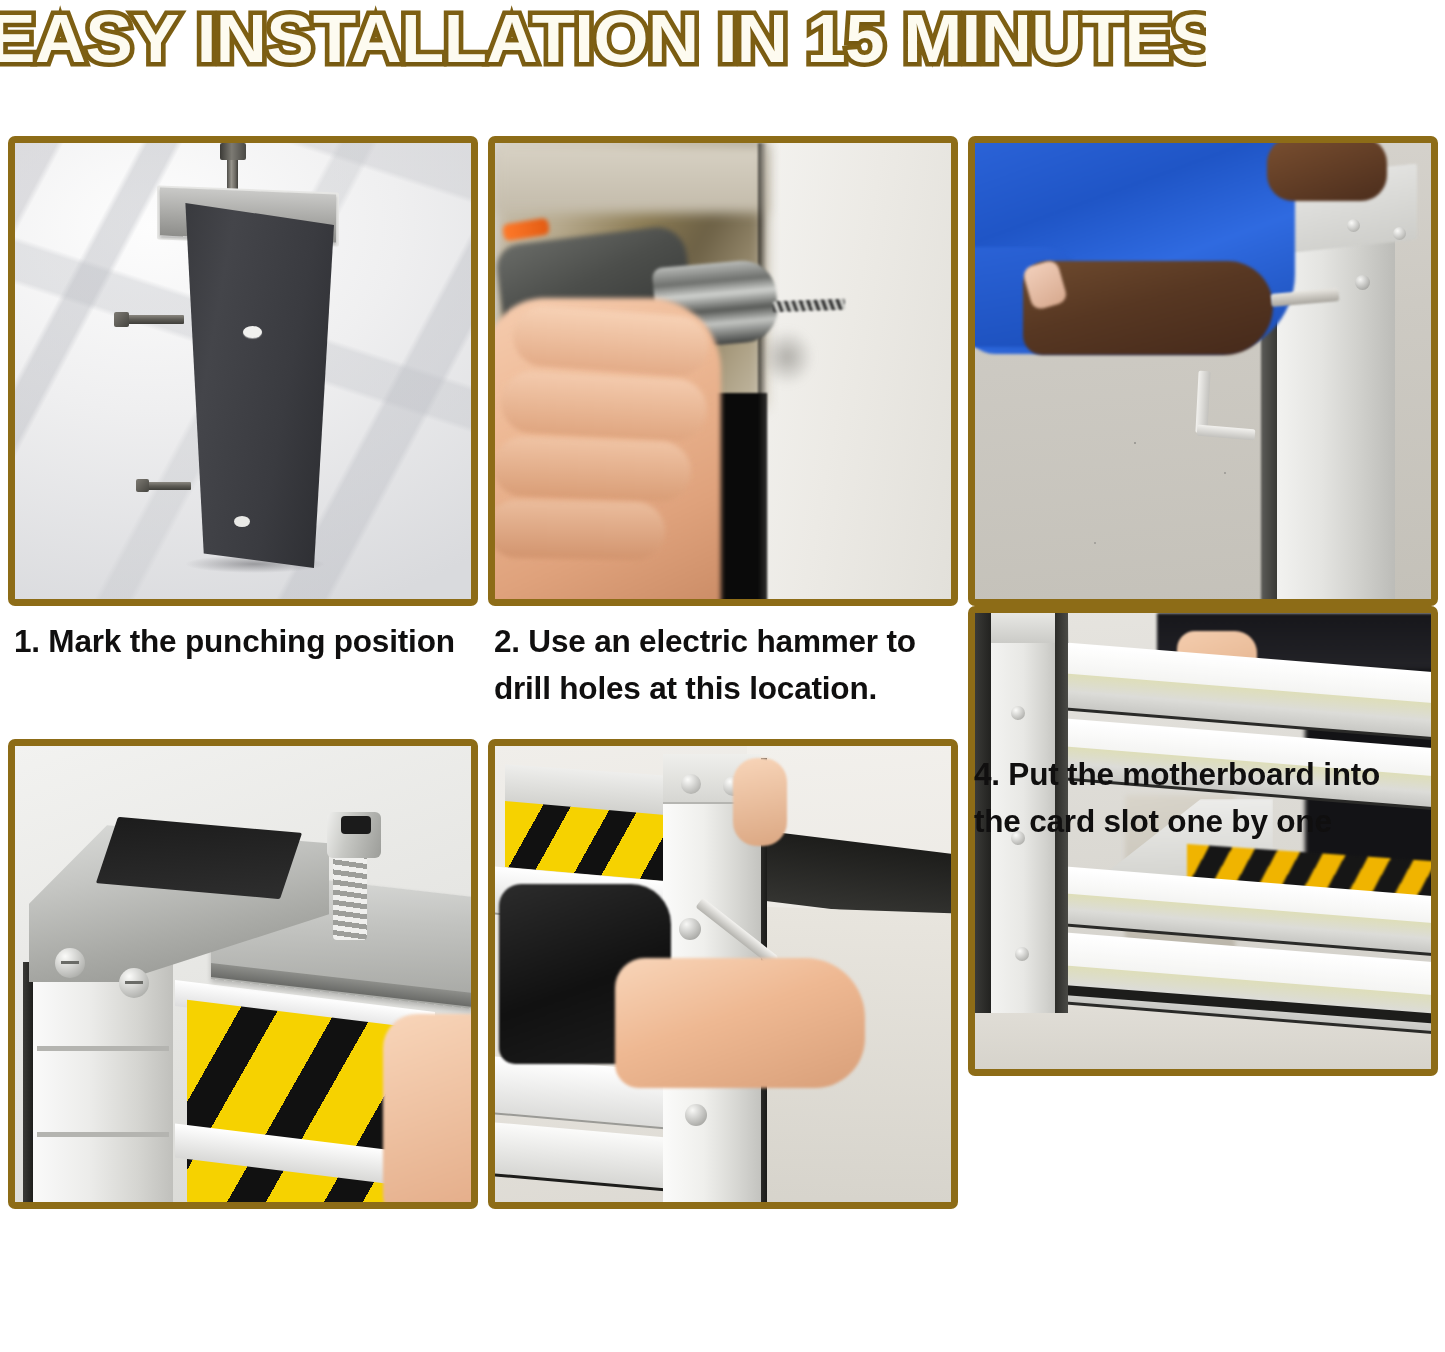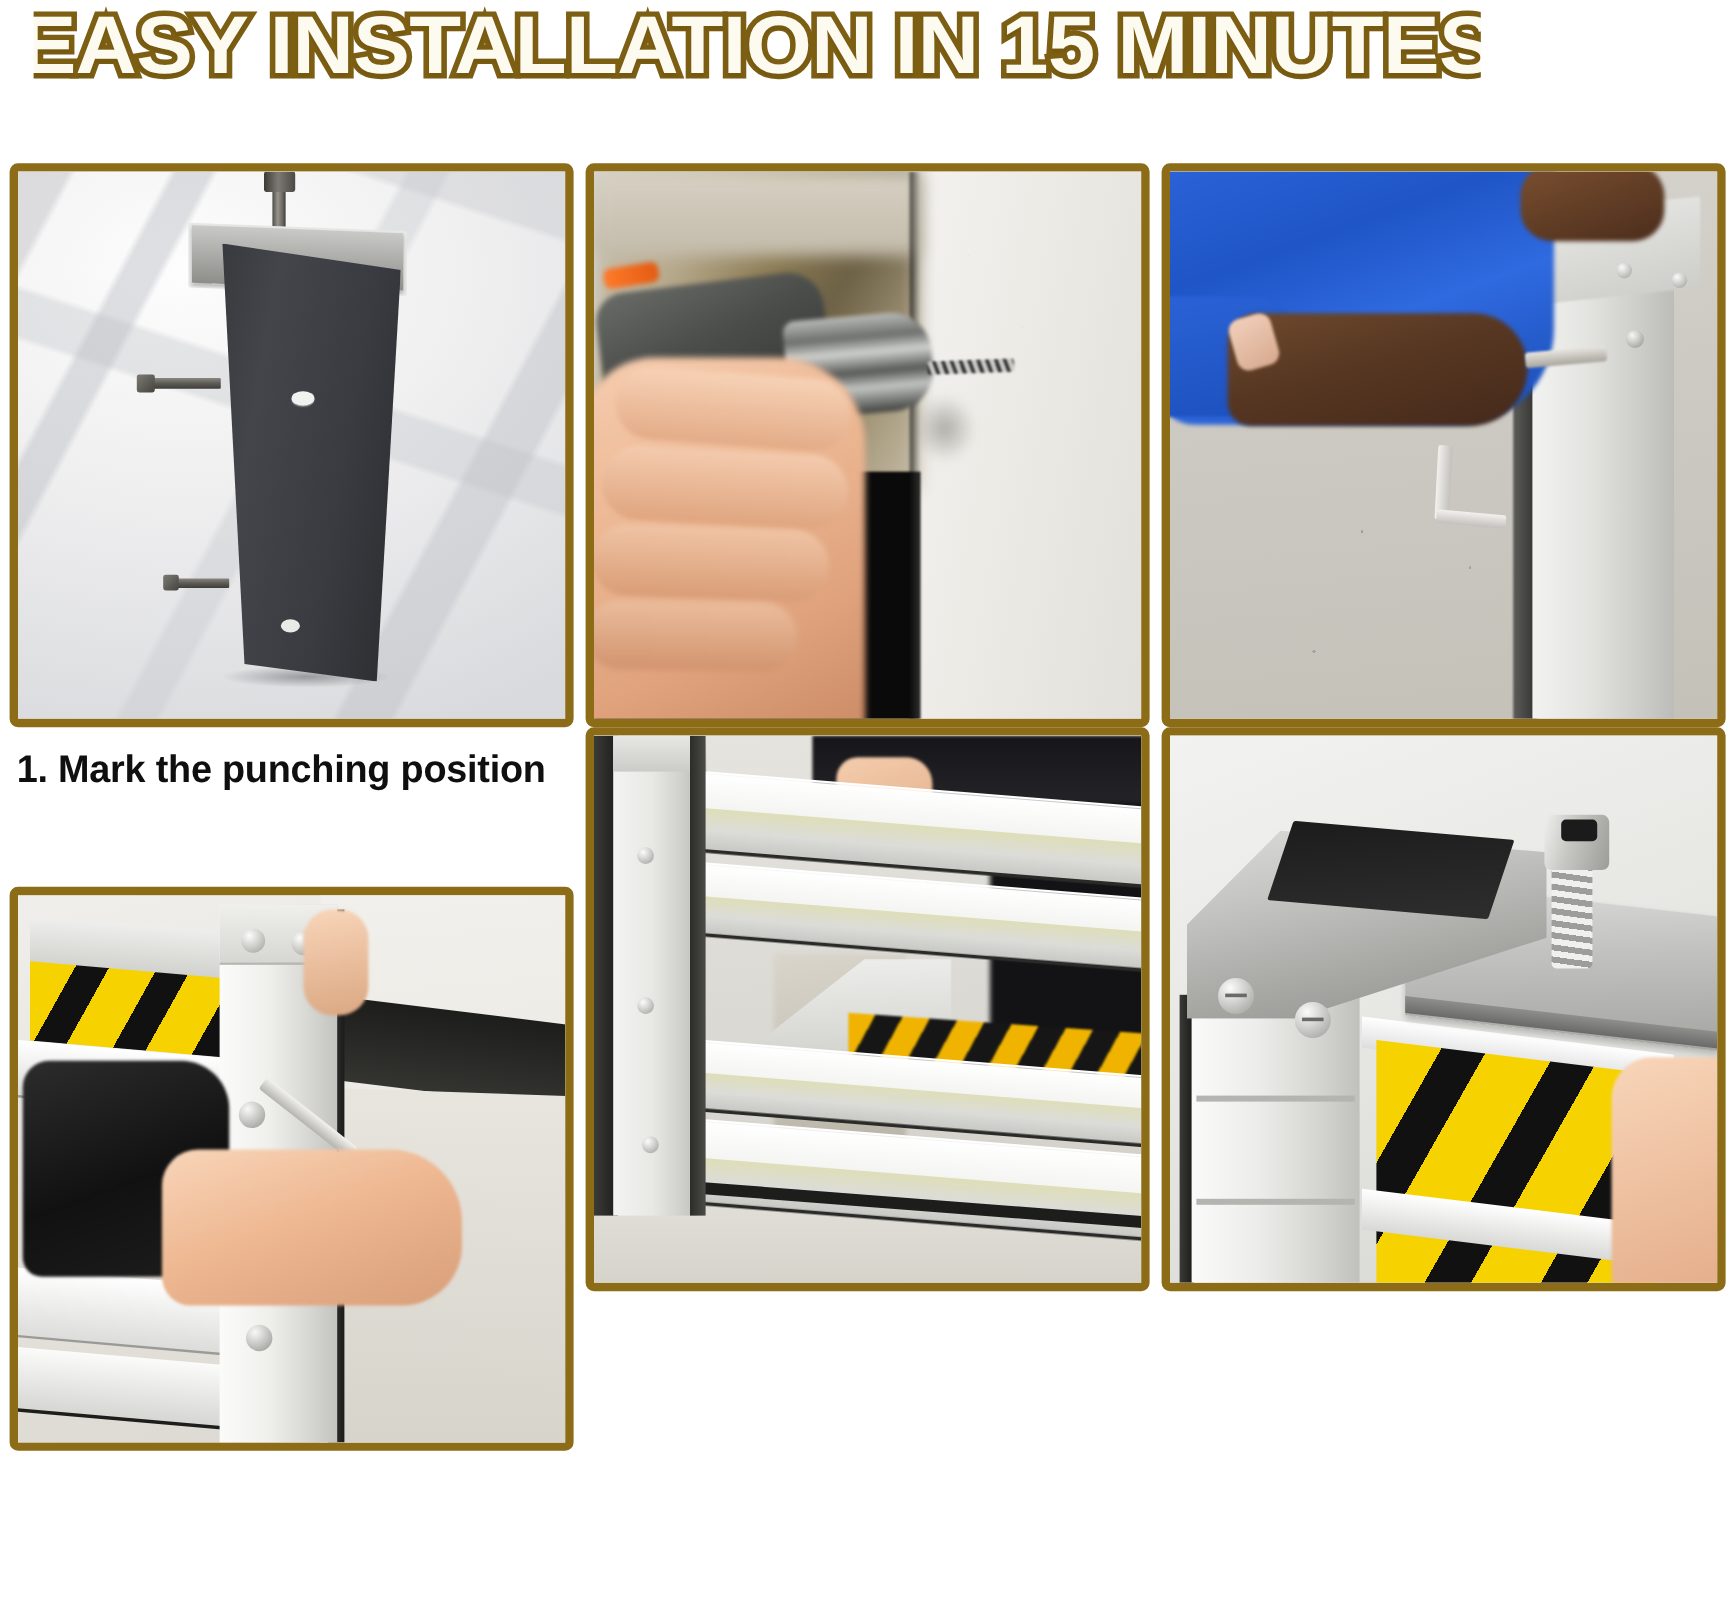--- a/index.html
+++ b/index.html
@@ -24,21 +24,20 @@
     position: absolute;
     left: 0;
     top: 0;
     width: 1206px;
     height: 118px;
     display: flex;
     align-items: flex-start;
     justify-content: center;
     padding-top: 2px;
     overflow: hidden;
-    margin-left: 28px;
   }
   .title-text {
     font-family: "Liberation Sans", sans-serif;
     font-weight: 700;
     font-size: 68px;
     line-height: 72px;
     letter-spacing: -0.5px;
     color: #fdfbf0;
     transform: scaleX(1.04);
     transform-origin: center top;
@@ -684,20 +683,24 @@
           <div class="p3-hand-top"></div>
           <div class="p3-tool"></div>
           <div class="p3-allen"></div>
           <div class="p3-allen-foot"></div>
         </div>
       </div>
     </div>
 
     <div class="cell-caption">
       <div class="caption">1. Mark the punching position</div>
+    </div>
+    <div class="cell-caption">
+      <div class="caption">2. Use an electric hammer to
+drill holes at this location.</div>
     </div>
 
     <div class="cell-photo">
       <div class="photo-frame">
         <div class="photo-inner">
           <div class="p4-bg"></div>
           <div class="p4-dark-top"></div>
           <div class="p4-dark-mid"></div>
           <div class="p4-person-pants"></div>
           <div class="p4-inner-diag"></div>
@@ -769,15 +772,19 @@
           <div class="p6-thumb"></div>
           <div class="p6-screw-mid"></div>
           <div class="p6-screw-low"></div>
           <div class="p6-sleeve"></div>
           <div class="p6-tool"></div>
           <div class="p6-hand"></div>
         </div>
       </div>
     </div>
 
+    <div class="cell-caption">
+      <div class="caption">4. Put the motherboard into
+the card slot one by one</div>
+    </div>
 
   </div>
 </div>
 
 </body></html>

